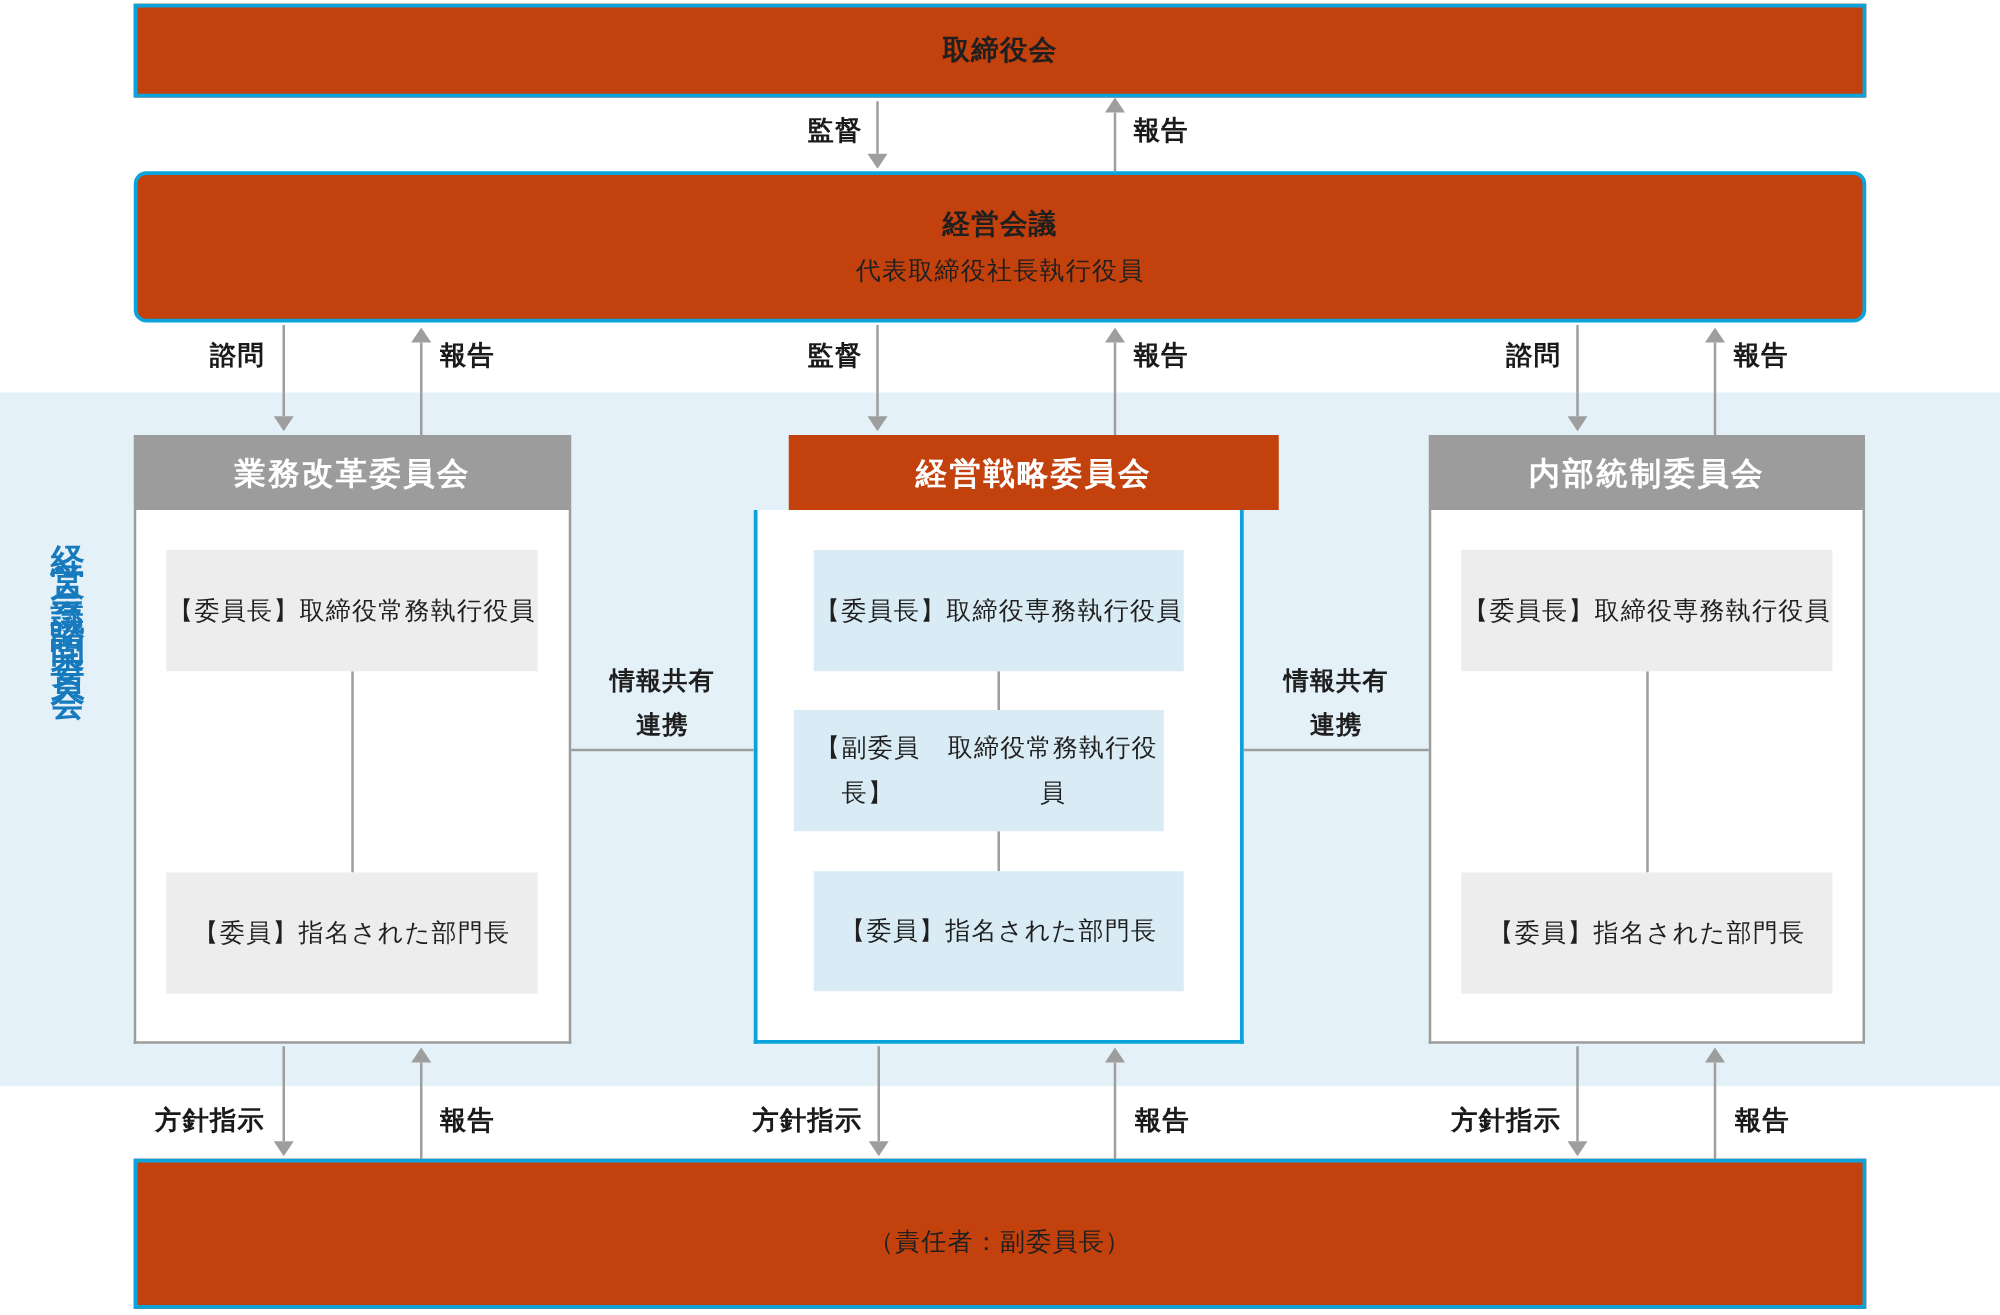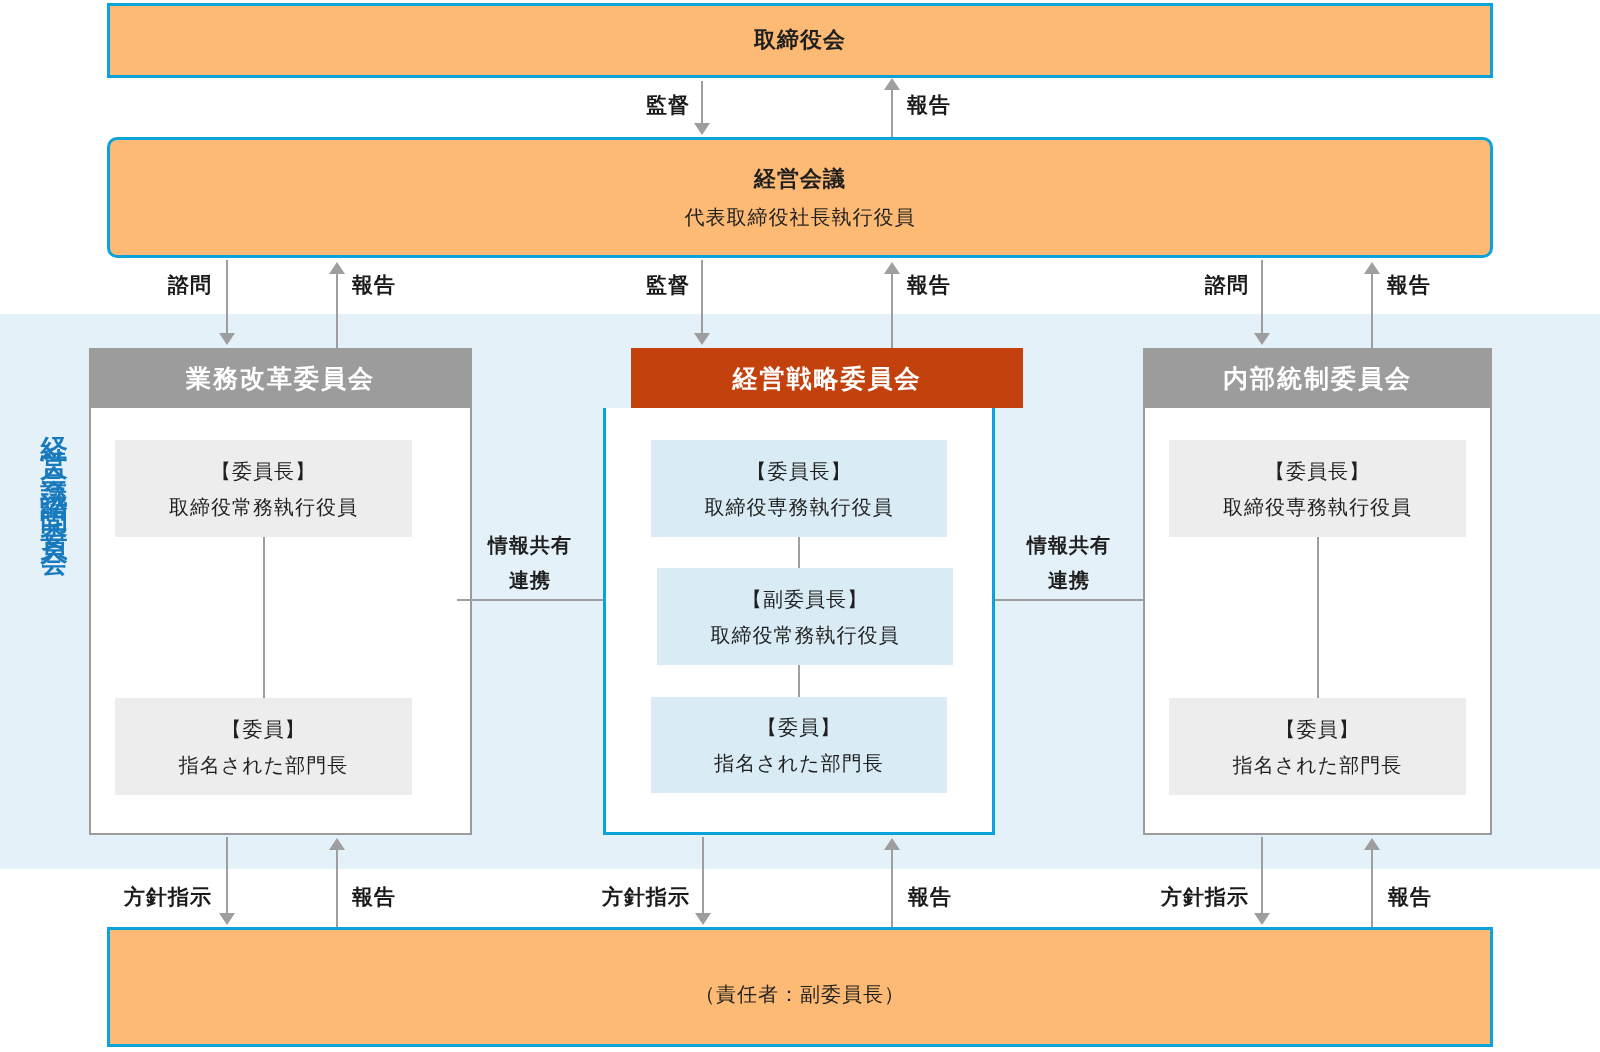--- a/index.html
+++ b/index.html
@@ -3,21 +3,21 @@
 <meta charset="utf-8">
 <style>
   html,body{margin:0;padding:0;background:#fff;}
   .canvas{
     position:relative;width:1600px;height:1052px;background:#ffffff;overflow:hidden;
     font-family:"Liberation Sans","DejaVu Sans",sans-serif;color:#1f1f1f;
   }
   .canvas *{box-sizing:border-box;}
   
   .box-cyan{
-    position:absolute;background:#fdba74;border:3px solid #0aa3db;
+    position:absolute;background:#c2410c;border:3px solid #0aa3db;
     display:flex;flex-direction:column;align-items:center;justify-content:center;
     text-align:center;
   }
   .box-title{font-size:22px;font-weight:600;letter-spacing:1px;line-height:1.2;}
   .box-title-lg{font-size:23px;font-weight:600;letter-spacing:1px;line-height:1.2;}
   .box-sub{font-size:20px;font-weight:500;letter-spacing:1px;margin-top:13px;line-height:1.2;}
   
   .band{position:absolute;left:0;top:314px;width:1600px;height:555px;background:#e4f1f8;}
   .vlabel{
     position:absolute;left:36px;top:415px;height:392px;
@@ -31,21 +31,21 @@
     position:absolute;left:0;top:0;width:100%;height:60px;
     display:flex;align-items:center;justify-content:center;
     color:#ffffff;font-size:25px;font-weight:600;letter-spacing:2px;
   }
   .hdr-gray{background:#9c9c9c;}
   .hdr-blue{background:#c2410c;margin-left:28px;}
   .committee-body{position:absolute;left:0;top:60px;width:100%;bottom:0;background:#ffffff;}
   .body-gray{border:2px solid #9c9c9c;border-top:none;}
   .body-blue{border:3px solid #0aa3db;border-top:none;}
   .member{
-    position:absolute;display:flex;flex-direction:column;align-items:center;justify-content:center;
+    position:absolute;display:flex;flex-direction:row;align-items:center;justify-content:center;
     text-align:center;font-size:20px;font-weight:500;line-height:36px;letter-spacing:1px;
   }
   .member-gray{background:#ededed;}
   .member-blue{background:#d9ecf5;}
   
   .vline{position:absolute;width:2px;background:#9e9e9e;}
   .hline{position:absolute;height:2px;background:#9e9e9e;}
   .varrow{position:absolute;width:2px;background:#9e9e9e;}
   .varrow.down::after{
     content:"";position:absolute;left:50%;bottom:-12px;transform:translateX(-50%);
@@ -94,21 +94,21 @@
   <div class="varrow down" style="left:701px;top:260px;height:73px;"></div>
   <div class="edge-label" style="right:910px;top:273px;">監督</div>
   <div class="varrow up" style="left:891px;top:274px;height:74px;"></div>
   <div class="edge-label" style="left:907px;top:273px;">報告</div>
 
   <div class="varrow down" style="left:1261px;top:260px;height:73px;"></div>
   <div class="edge-label" style="right:351px;top:273px;">諮問</div>
   <div class="varrow up" style="left:1371px;top:274px;height:74px;"></div>
   <div class="edge-label" style="left:1387px;top:273px;">報告</div>
 
-  <div class="committee" style="left:89px;top:348px;width:383px;height:487px;">
+  <div class="committee" style="left:107px;top:348px;width:350px;height:487px;">
     <div class="committee-header hdr-gray">業務改革委員会</div>
     <div class="committee-body body-gray"></div>
     <div class="vline" style="left:174px;top:189px;height:161px;"></div>
     <div class="member member-gray" style="left:26px;top:92px;width:297px;height:97px;">
       <div>【委員長】</div>
       <div>取締役常務執行役員</div>
     </div>
     <div class="member member-gray" style="left:26px;top:350px;width:297px;height:97px;">
       <div>【委員】</div>
       <div>指名された部門長</div>
@@ -117,21 +117,21 @@
 
   <div class="committee" style="left:603px;top:348px;width:392px;height:487px;">
     <div class="committee-header hdr-blue">経営戦略委員会</div>
     <div class="committee-body body-blue"></div>
     <div class="vline" style="left:195px;top:189px;height:31px;"></div>
     <div class="vline" style="left:195px;top:317px;height:32px;"></div>
     <div class="member member-blue" style="left:48px;top:92px;width:296px;height:97px;">
       <div>【委員長】</div>
       <div>取締役専務執行役員</div>
     </div>
-    <div class="member member-blue" style="left:54px;top:220px;width:296px;height:97px;">
+    <div class="member member-blue" style="left:32px;top:220px;width:296px;height:97px;">
       <div>【副委員長】</div>
       <div>取締役常務執行役員</div>
     </div>
     <div class="member member-blue" style="left:48px;top:349px;width:296px;height:96px;">
       <div>【委員】</div>
       <div>指名された部門長</div>
     </div>
   </div>
 
   <div class="committee" style="left:1143px;top:348px;width:349px;height:487px;">

